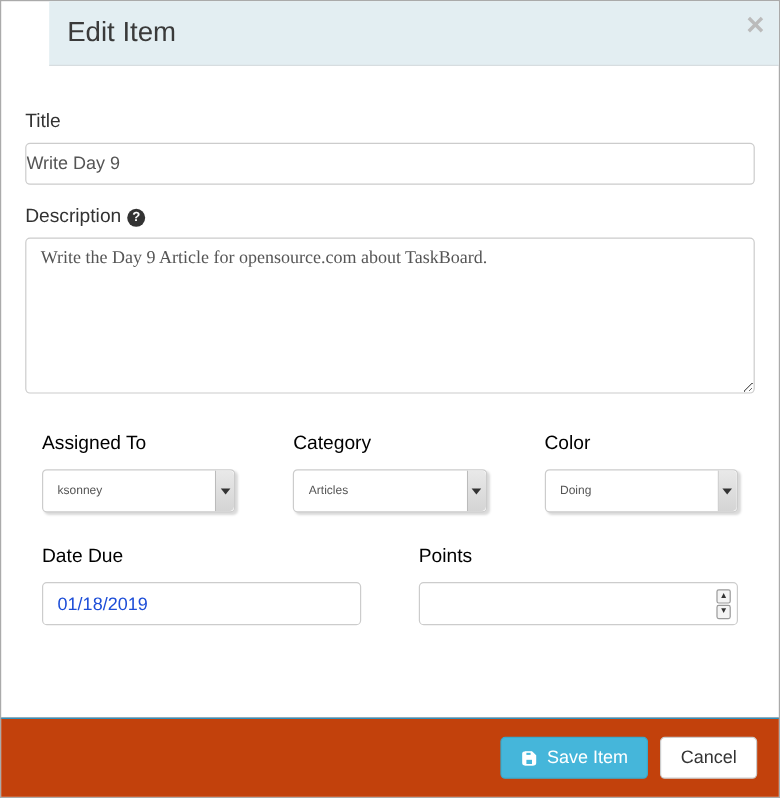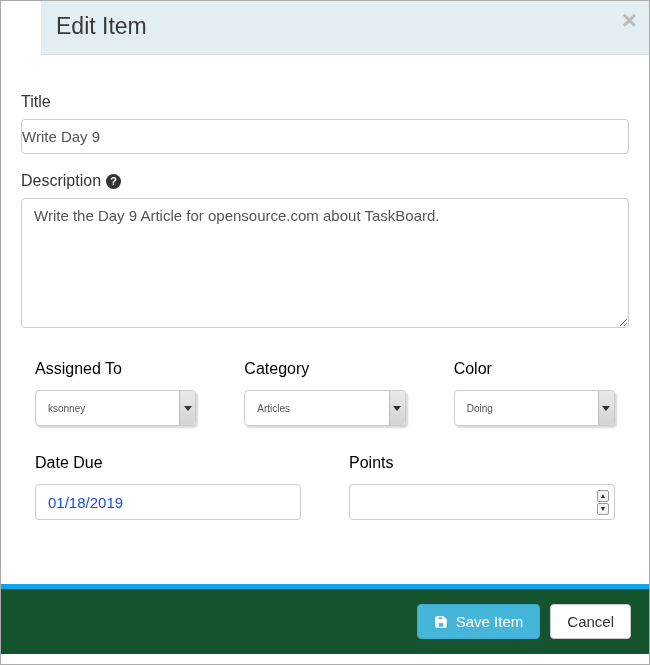--- a/index.html
+++ b/index.html
@@ -65,21 +65,21 @@
   }
   .textarea {
     width: 100%;
     height: 130px;
     padding: 8px 12px;
     font-size: 15px;
     color: #555;
     border: 1px solid #ccc;
     border-radius: 4px;
     resize: both;
-    font-family: Liberation Sans, sans-serif;
+    font-family: Liberation Serif, serif;
     outline: none;
   }
   .help-icon {
     display: inline-flex;
     width: 15px;
     height: 15px;
     border-radius: 50%;
     background: #333;
     color: #fff;
     font-size: 11px;
@@ -189,28 +189,28 @@
     background: #f4f4f4;
     display: flex;
     align-items: center;
     justify-content: center;
     font-size: 7px;
     line-height: 1;
     cursor: pointer;
     color: #333;
   }
   .modal-footer {
-    border-top: 5px solid #0ea5e9;
+    border-top: 1px solid #0ea5e9;
     padding: 15px 18px;
     display: flex;
     justify-content: flex-end;
     gap: 10px;
     position: absolute;
-    left: 0; right: 0; bottom: 10px;
-    background: #14532d;
+    left: 0; right: 0; bottom: 0;
+    background: #c2410c;
   }
   .btn {
     padding: 8px 16px;
     font-size: 15px;
     border-radius: 4px;
     cursor: pointer;
     display: inline-flex;
     align-items: center;
     gap: 8px;
   }

